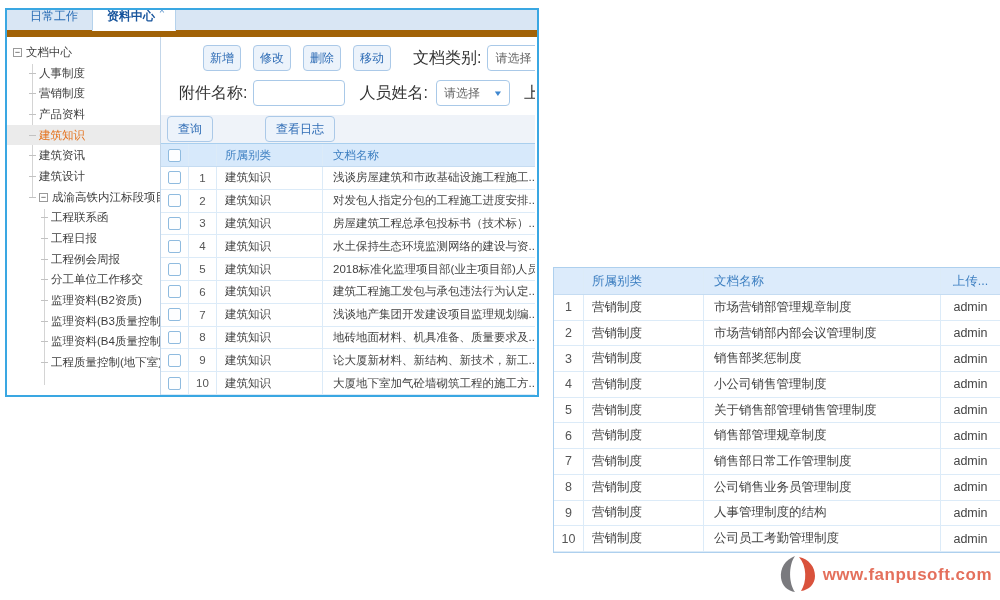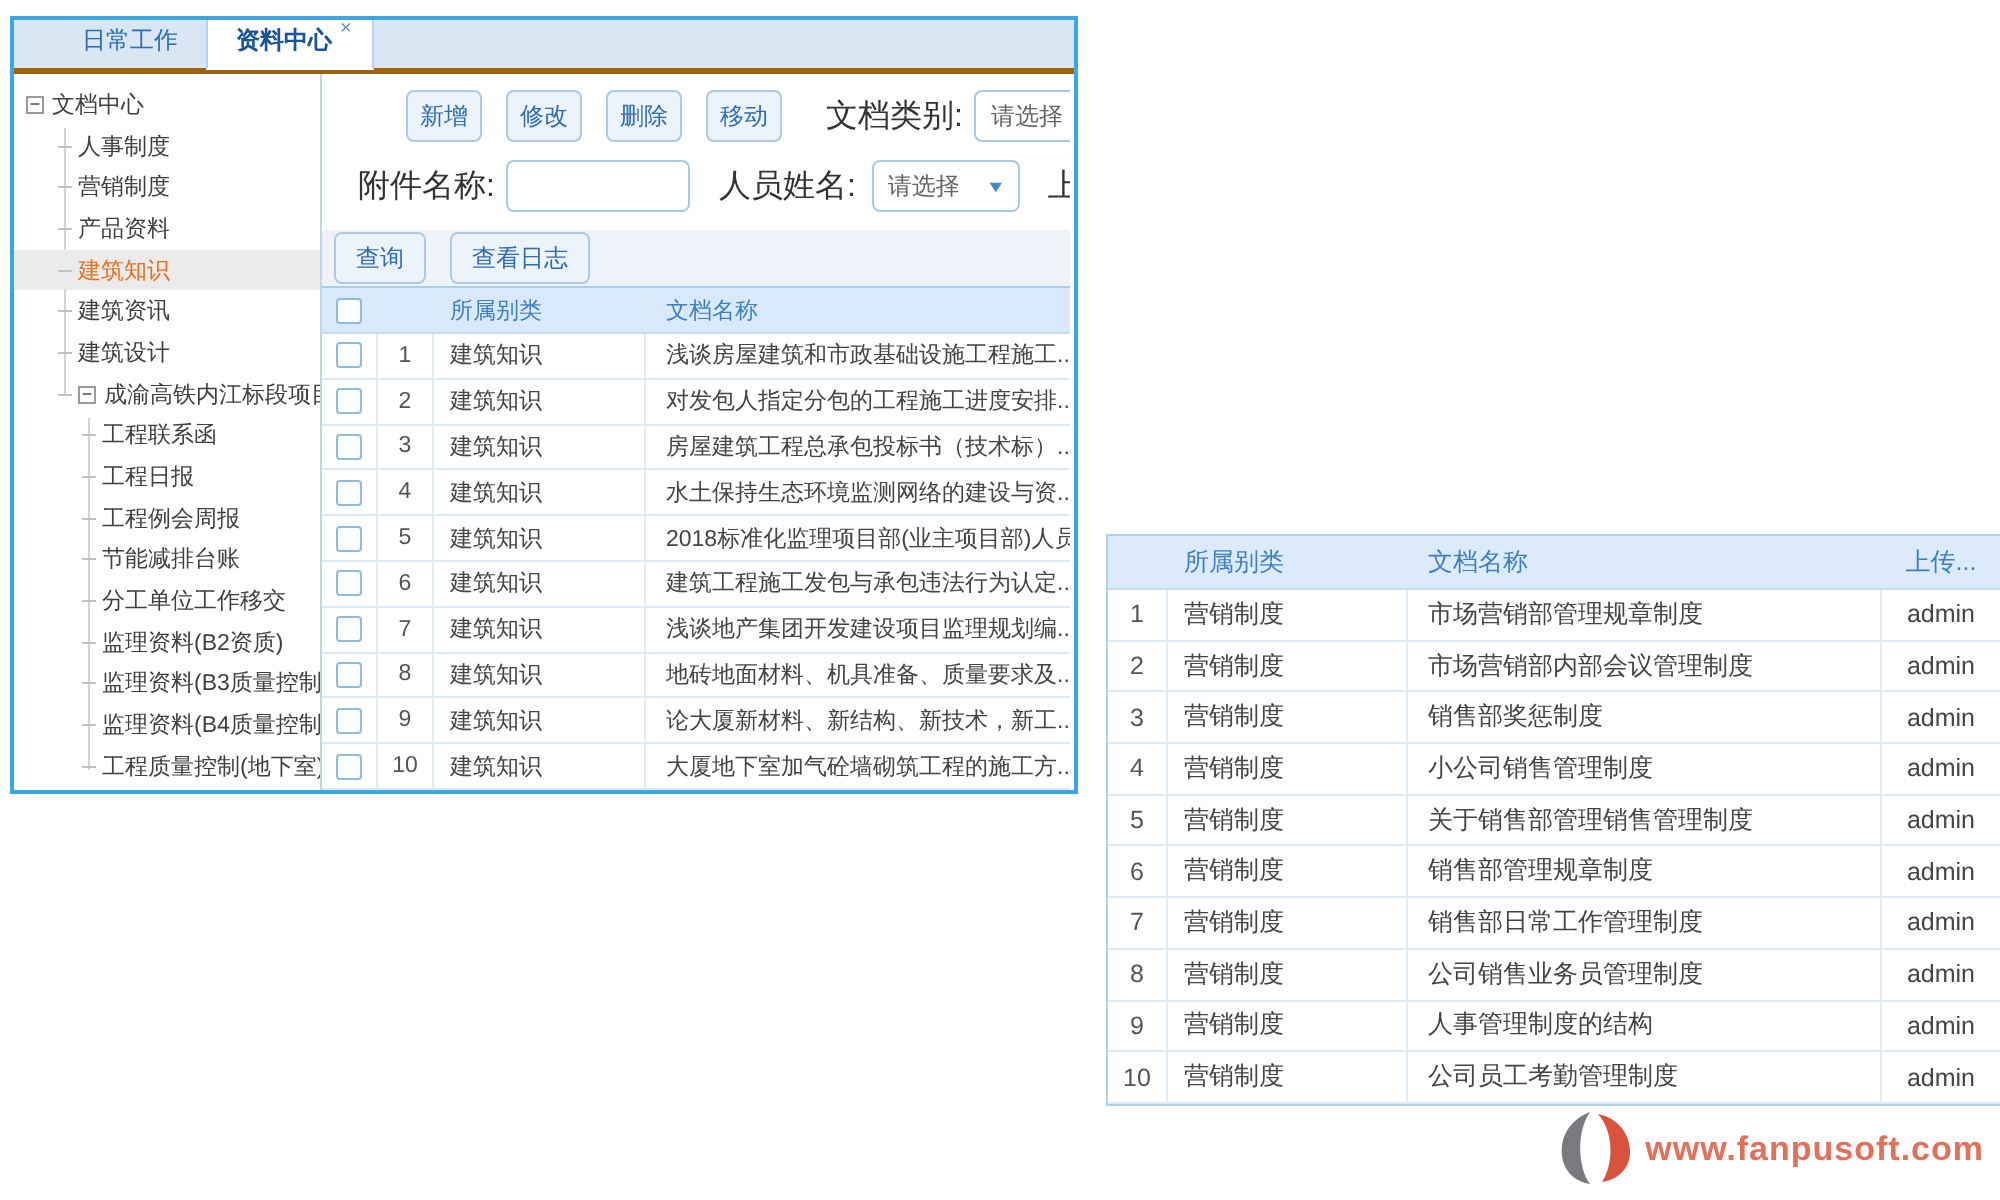--- a/index.html
+++ b/index.html
@@ -2,22 +2,22 @@
 <html><head>
 <meta charset="utf-8">
 <style>
   html,body{margin:0;padding:0;}
   body{width:1000px;height:600px;background:#ffffff;font-family:"Liberation Sans","DejaVu Sans",sans-serif;overflow:hidden;position:relative;}
   .stage{position:absolute;left:0;top:0;width:1000px;height:600px;background:#fff;}
 
   
   .left-panel{position:absolute;left:5px;top:8px;width:534px;height:389px;background:#fff;
     border:2px solid #3aa7e2;box-sizing:border-box;overflow:hidden;}
-  .tabbar{height:27px;background:#d9e6f4;display:flex;align-items:flex-end;padding-left:20px;
-    border-bottom:3px solid #a16207;box-sizing:border-box;}
+  .tabbar{height:27px;background:#d9e6f4;display:flex;align-items:flex-end;padding-left:9px;
+    border-bottom:7px solid #a16207;box-sizing:border-box;}
   .tab{padding:5px 14px 5px;font-size:12px;color:#2a6db5;white-space:nowrap;}
   .tab.active{background:#fff;border:1px solid #b5d2ec;border-bottom:1px solid #fff;border-top:2px solid #3388cc;
     margin-bottom:-1px;font-weight:bold;color:#17549c;display:flex;align-items:flex-start;padding:4px 10px 5px 14px;}
   .tab-close{font-size:10px;margin-left:4px;margin-top:-3px;color:#5a94cc;font-weight:normal;}
 
   .panel-body{display:flex;height:358px;}
   .sidebar{width:154px;border-right:1px solid #c3d6e9;position:relative;padding-top:5px;
     box-sizing:border-box;overflow:hidden;font-size:11.5px;color:#3f3f3f;background:#fff;flex:none;}
   .titem{height:20.7px;display:flex;align-items:center;white-space:nowrap;cursor:pointer;position:relative;z-index:1;}
   .lvl0{padding-left:6px;}
@@ -29,21 +29,21 @@
   .titem.sel{background:#ebebeb;}
   .titem.sel .tlabel{color:#e4711c;}
   .vguide{position:absolute;width:1px;background:#d4d4d4;z-index:0;}
   .g1{left:25px;top:27px;height:134px;}
   .g2{left:37px;top:172px;height:176px;}
 
   .content{width:374px;position:relative;background:#fff;overflow:hidden;flex:none;}
   .frow{display:flex;align-items:center;white-space:nowrap;}
   .frow1{margin:8px 0 0 6px;height:26px;padding-left:36px;}
   .frow2{margin:9px 0 0 18px;height:26px;}
-  .frow3{margin-top:9px;height:28px;background:#eff3f9;padding-left:6px;display:flex;align-items:center;}
+  .frow3{margin-top:9px;height:28px;background:#eff3f9;padding-left:6px;display:flex;align-items:center;gap:40px;}
   .btn{height:26px;line-height:24px;width:38px;text-align:center;background:#ecf3fb;border:1px solid #abc9e8;
     border-radius:4px;color:#2e6cb5;font-size:12px;margin-right:12px;box-sizing:border-box;cursor:pointer;flex:none;}
   .btn.wide{width:auto;padding:0 10px;}
   .flabel{color:#333;font-size:16px;flex:none;}
   .ml10{margin-left:10px;} .ml6{margin-left:6px;} .ml14{margin-left:14px;} .ml4{margin-left:4px;} .ml8{margin-left:8px;}
   .select{width:74px;height:26px;border:1px solid #a9c9e8;border-radius:4px;background:#fff;display:flex;
     align-items:center;justify-content:space-between;padding:0 7px;color:#666;font-size:12px;box-sizing:border-box;cursor:pointer;flex:none;}
   .caret{font-size:8px;color:#3f87cf;transform:scaleX(1.3);}
   .tinput{width:92px;height:26px;border:1px solid #a9c9e8;border-radius:4px;background:#fff;box-sizing:border-box;
     font-size:12px;padding:0 6px;color:#333;outline:none;flex:none;}
@@ -136,24 +136,20 @@
             <div class="titem lvl2">
               <span class="tick"></span>
               <span class="tlabel">工程日报</span>
             </div>
             <div class="titem lvl2">
               <span class="tick"></span>
               <span class="tlabel">工程例会周报</span>
             </div>
             <div class="titem lvl2">
               <span class="tick"></span>
-              <span class="tlabel">节能减排台账</span>
-            </div>
-            <div class="titem lvl2">
-              <span class="tick"></span>
               <span class="tlabel">分工单位工作移交</span>
             </div>
             <div class="titem lvl2">
               <span class="tick"></span>
               <span class="tlabel">监理资料(B2资质)</span>
             </div>
             <div class="titem lvl2">
               <span class="tick"></span>
               <span class="tlabel">监理资料(B3质量控制)</span>
             </div>

